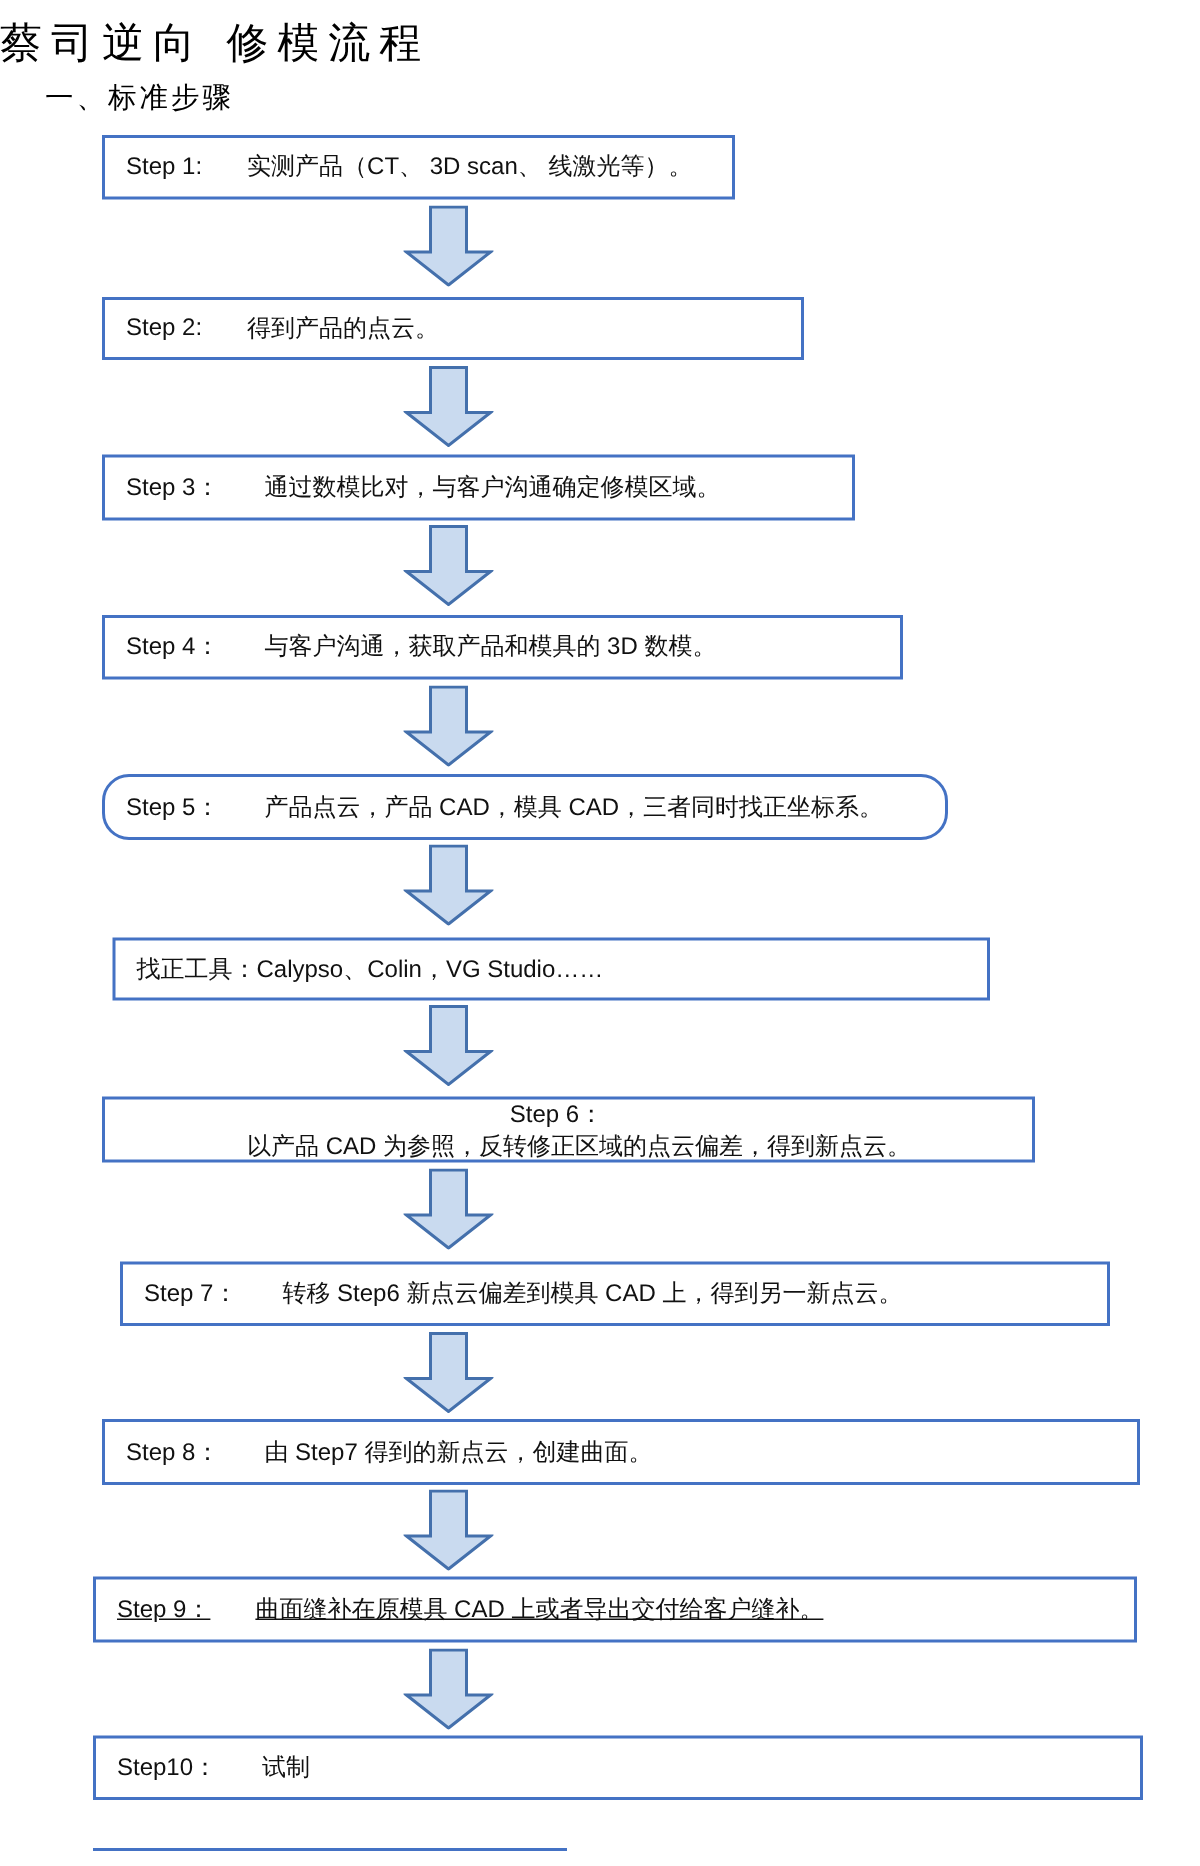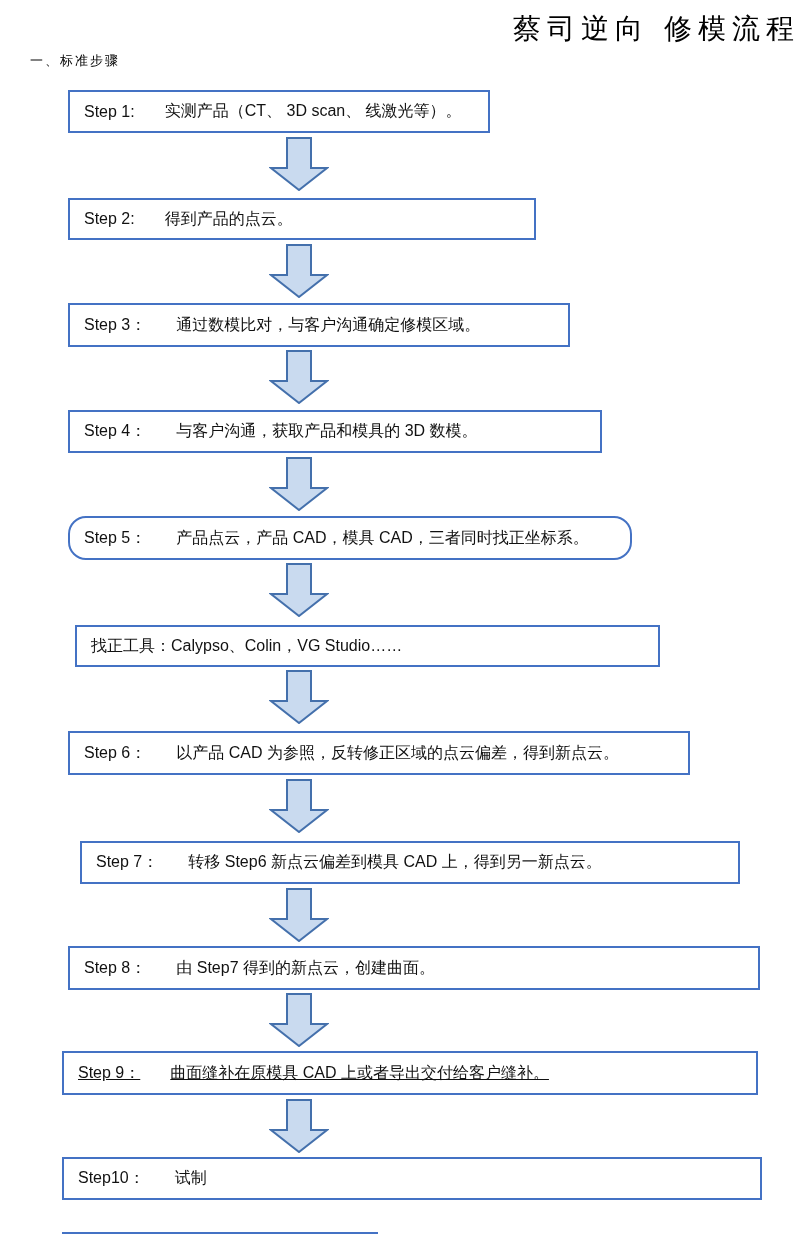--- a/index.html
+++ b/index.html
@@ -13,32 +13,32 @@
     position:relative;
     width:800px;height:1244px;
     background:#ffffff;
     font-family:"Liberation Sans","DejaVu Sans",sans-serif;
     color:var(--text);
     overflow:hidden;
   }
   .doc-title{
     position:absolute;
     top:10px;left:0;width:800px;
-    text-align:right;
+    text-align:left;
     font-family:"DejaVu Serif","Liberation Serif",serif;
     font-size:28px;
     letter-spacing:6px;
     color:#000;
     white-space:nowrap;
   }
   .section-heading{
     position:absolute;
     top:52px;left:30px;
     font-family:"DejaVu Serif","Liberation Serif",serif;
-    font-size:13px;
+    font-size:19px;
     letter-spacing:2px;
     color:#000;
     white-space:nowrap;
   }
   .stepbox{
     position:absolute;
     box-sizing:border-box;
     border:2px solid var(--box-border);
     background:#ffffff;
     display:flex;
@@ -99,21 +99,21 @@
   <div class="stepbox" style="left:68px;top:516px;width:564px;height:44px;border-radius:18px;">
     <span class="step-label">Step 5：</span>
     <span class="step-text">产品点云，产品 CAD，模具 CAD，三者同时找正坐标系。</span>
   </div>
 
   <div class="stepbox" style="left:75px;top:625px;width:585px;height:42px;">
     <span class="step-label"></span>
     <span class="step-text">找正工具：Calypso、Colin，VG Studio……</span>
   </div>
 
-  <div class="stepbox" style="left:68px;top:731px;width:622px;height:44px;">
+  <div class="stepbox" style="left:68px;top:731px;width:622px;height:44px;flex-direction:column;">
     <span class="step-label">Step 6：</span>
     <span class="step-text">以产品 CAD 为参照，反转修正区域的点云偏差，得到新点云。</span>
   </div>
 
   <div class="stepbox" style="left:80px;top:841px;width:660px;height:43px;">
     <span class="step-label">Step 7：</span>
     <span class="step-text">转移 Step6 新点云偏差到模具 CAD 上，得到另一新点云。</span>
   </div>
 
   <div class="stepbox" style="left:68px;top:946px;width:692px;height:44px;">

